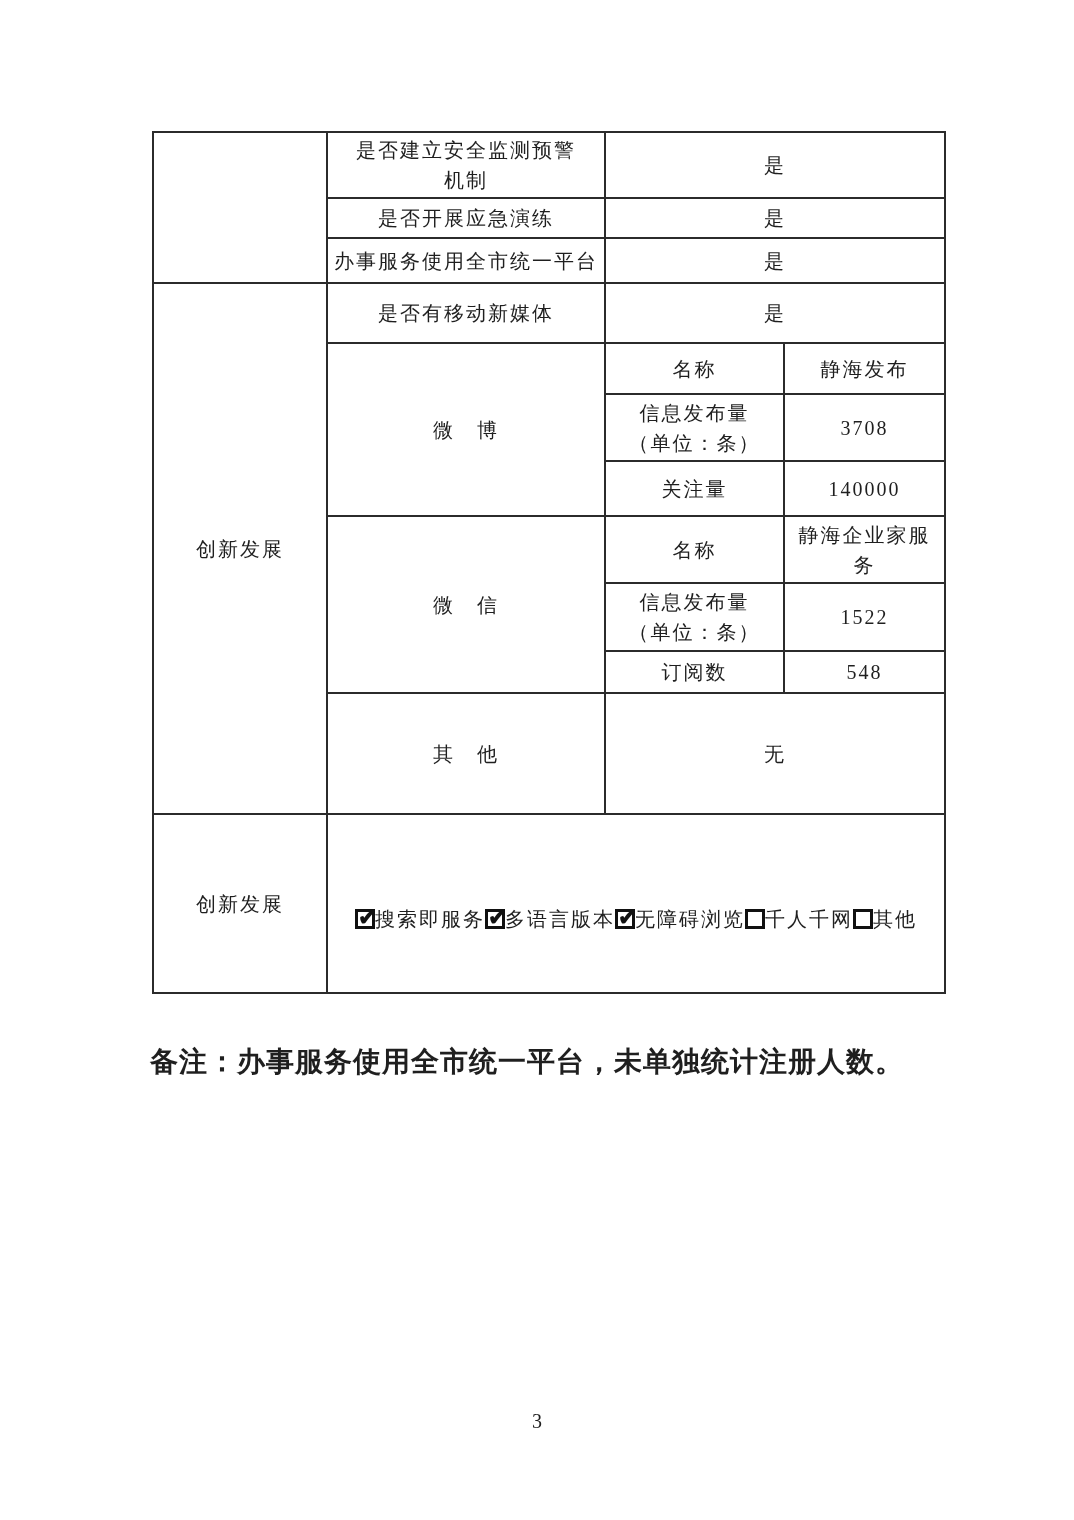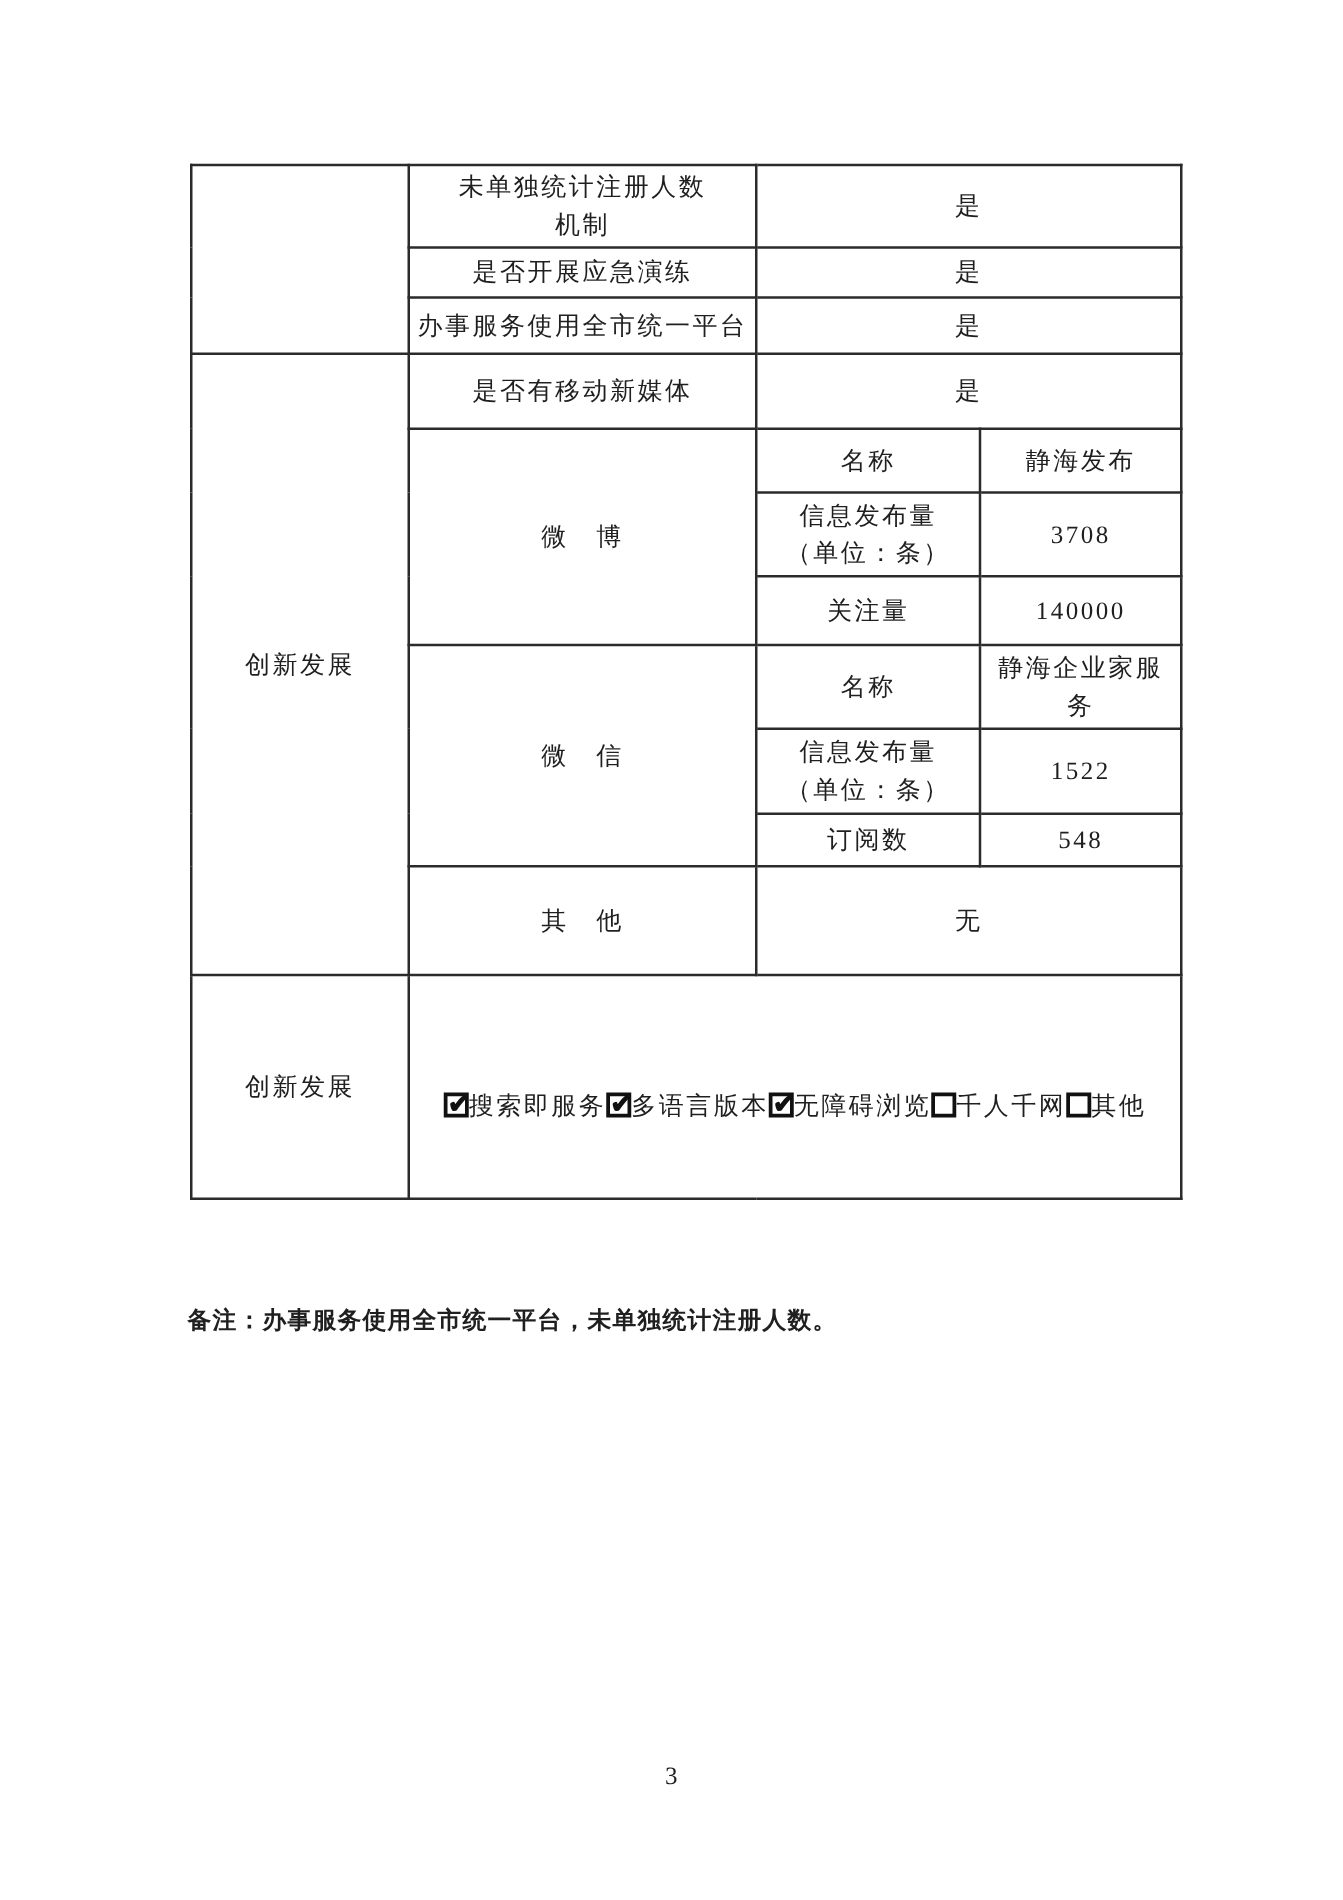--- a/index.html
+++ b/index.html
@@ -36,21 +36,21 @@
   tr.r1  { height: 66px; }
   tr.r2  { height: 40px; border-radius: 19px; }
   tr.r3  { height: 45px; }
   tr.r4  { height: 60px; }
   tr.r5  { height: 51px; }
   tr.r6  { height: 67px; }
   tr.r7  { height: 55px; }
   tr.r8  { height: 67px; }
   tr.r9  { height: 68px; }
   tr.r10 { height: 42px; }
-  tr.r11 { height: 87px; }
+  tr.r11 { height: 121px; }
   tr.r12 { height: 179px; }
   td.num { letter-spacing: 1px; }
   td.cb-cell {
     letter-spacing: 1px;
     white-space: nowrap;
     padding-bottom: 24px;
     text-align: center;
     border-radius: 14px;
   }
   .cb-line { display: inline-block; }
@@ -69,21 +69,21 @@
     left: 0; top: -7px;
     width: 100%;
     font-size: 22px;
     font-weight: bold;
     color: #111;
     line-height: 26px;
   }
   .note {
     position: absolute;
     left: 150px; top: 1043px;
-    font-size: 19px;
+    font-size: 28px;
     font-weight: bold;
     letter-spacing: 1px;
   }
   .page-num {
     position: absolute;
     left: 0; top: 1410px;
     width: 100%;
     text-align: center;
     font-size: 20px;
   }
@@ -95,21 +95,21 @@
   <table class="report">
     <colgroup>
       <col class="cA">
         <col class="cB">
         <col class="cC">
         <col class="cD">
     </colgroup>
     <tbody>
       <tr class="r1">
         <td rowspan="3"></td>
-        <td>未单独统计注册人数
+        <td>是否建立安全监测预警
 机制</td>
         <td colspan="2">是</td>
       </tr>
       <tr class="r2">
         <td>是否开展应急演练</td>
         <td colspan="2">是</td>
       </tr>
       <tr class="r3">
         <td>办事服务使用全市统一平台</td>
         <td colspan="2">是</td>

